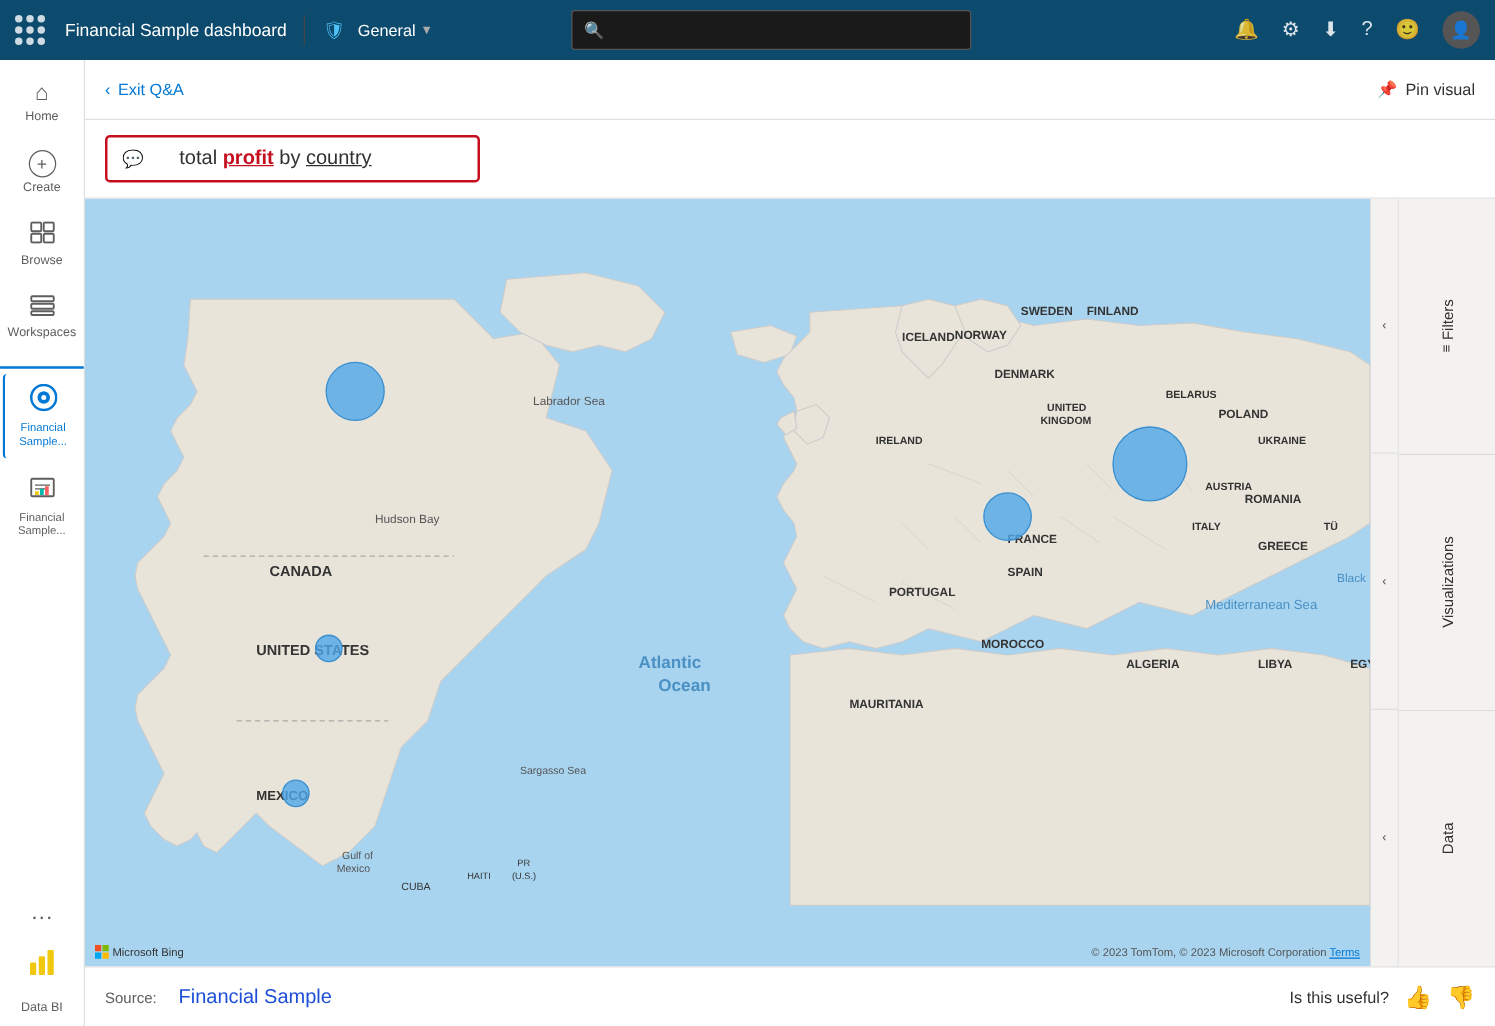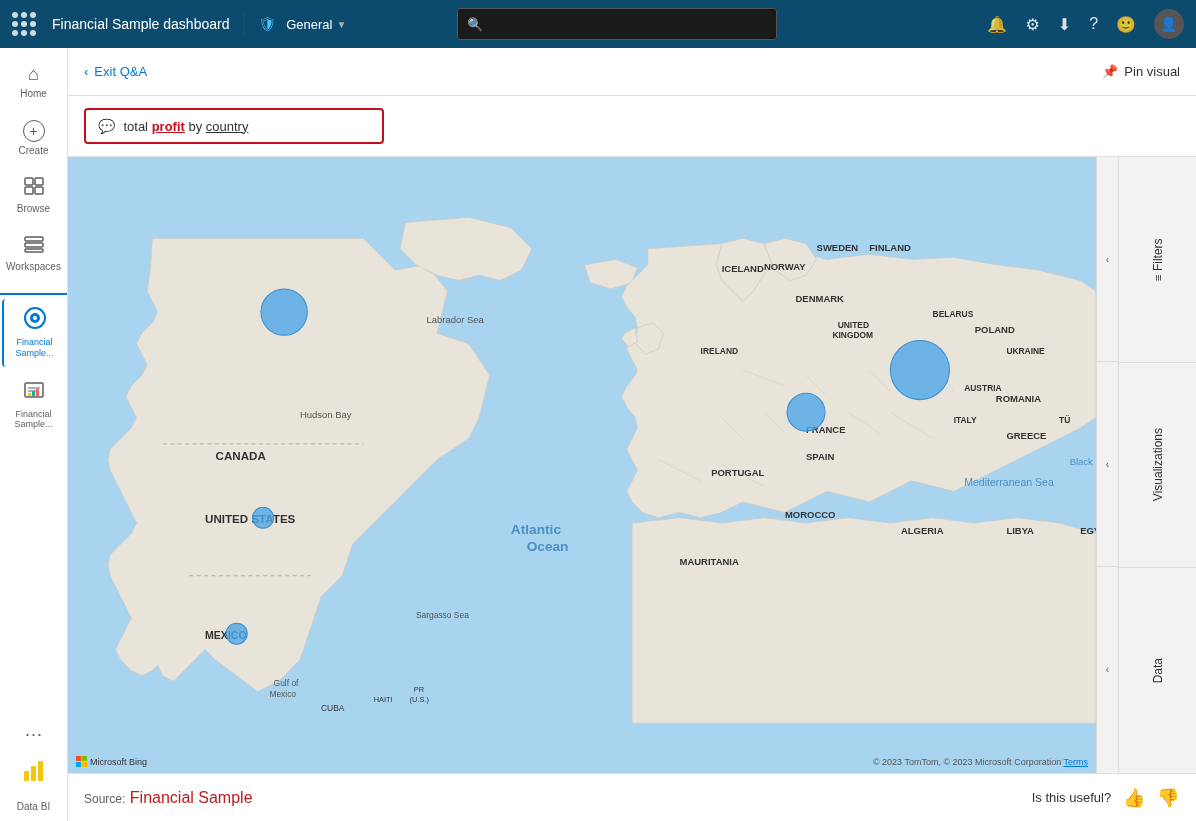--- a/index.html
+++ b/index.html
@@ -136,21 +136,21 @@
     }
     .qna-input-box {
       border: 2px solid #c50f1f;
       border-radius: 4px;
       padding: 8px 12px;
       display: flex;
       align-items: center;
       gap: 8px;
       width: 300px;
     }
-    .qna-input-text { font-size: 13px; color: #323130; }
+    .qna-input-text { font-size: 16px; color: #323130; margin-left: 20px; }
     .qna-highlight-profit { color: #c50f1f; font-weight: 600; text-decoration: underline; }
     .qna-highlight-country { text-decoration: underline; color: #323130; }
 
     
     .map-container {
       flex: 1;
       position: relative;
       overflow: hidden;
     }
 
@@ -159,21 +159,21 @@
       height: 48px;
       border-top: 1px solid #e0e0e0;
       background: #fff;
       display: flex;
       align-items: center;
       padding: 0 16px;
       justify-content: space-between;
       flex-shrink: 0;
     }
     .source-text { font-size: 12px; color: #605e5c; }
-    .source-link { color: #b91c1c; cursor: pointer; text-decoration: none; }
+    .source-link { color: #1d4ed8; cursor: pointer; text-decoration: none; margin-left: 13px; }
     .useful-area { display: flex; align-items: center; gap: 12px; }
     .useful-text { font-size: 13px; color: #323130; }
     .thumb-btn { font-size: 18px; cursor: pointer; color: #323130; }
     .thumb-down { color: #c50f1f; }
 
     
     .map-bg {
       width: 975px;
       height: 490px;
       background: #a8d4f0;

